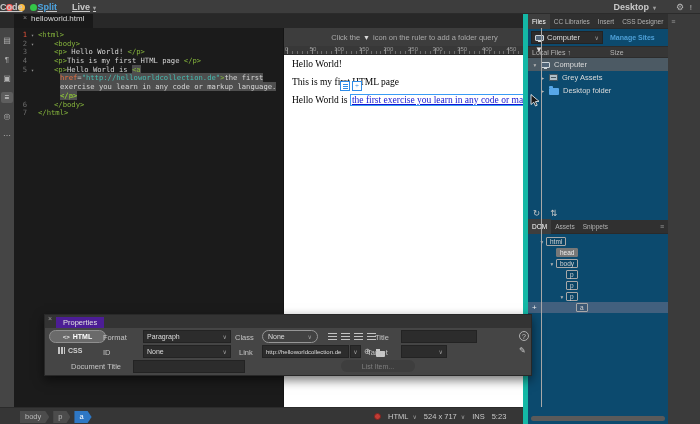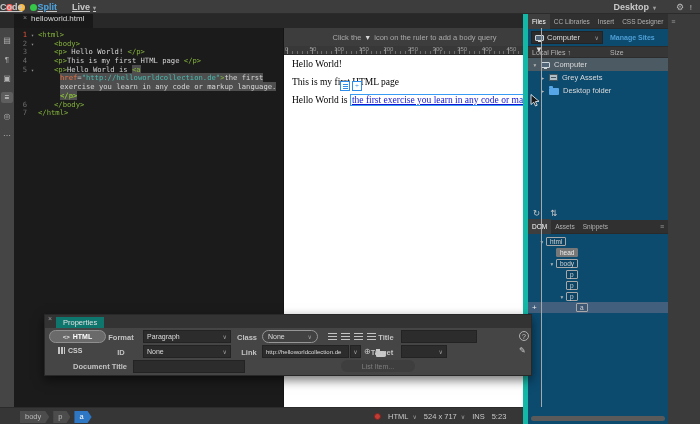--- a/index.html
+++ b/index.html
@@ -104,22 +104,22 @@
   .dom-plus{position:absolute;left:4px;color:#efefef;font-size:8px;}
   .dom-arrow{width:8px;text-align:center;color:#b5b5b5;font-size:5.5px;flex:none;}
   .node{border:1px solid #a8a8a8;color:#d4d4d4;font-size:6.5px;padding:0 3px;height:9px;line-height:8px;border-radius:1px;background:rgba(0,0,0,0.08);}
   .node.solid{background:#787878;border-color:#787878;color:#ececec;}
   .rscroll{position:absolute;left:3px;right:3px;bottom:3px;height:5px;background:#5a5a5a;border-radius:3px;}
 
   
   .props{position:absolute;left:44px;top:314px;width:488px;height:62px;background:#454545;border:1px solid #282828;box-shadow:0 4px 10px rgba(0,0,0,.55);z-index:6;font-size:7.5px;color:#c9c9c9;}
   .props-head{position:absolute;left:0;top:0;width:100%;height:13px;background:#333;}
   .props-x{position:absolute;left:3px;top:0;color:#9a9a9a;font-size:7px;}
-  .props-tab{position:absolute;left:11px;top:2px;height:11px;background:#0f766e;padding:0 7px;line-height:11px;color:#e0e0e0;}
-  .plab{position:absolute;text-align:center;color:#c4c4c4;font-weight:bold;}
+  .props-tab{position:absolute;left:11px;top:2px;height:11px;background:#4c1d95;padding:0 7px;line-height:11px;color:#e0e0e0;}
+  .plab{position:absolute;text-align:left;color:#c4c4c4;}
   .sel-box,.inp{position:absolute;background:#2c2c2c;border:1px solid #232323;color:#dcdcdc;display:flex;align-items:center;padding:0 3px;font-size:7px;}
   .sel-box .caret{margin-left:auto;}
   .pill{position:absolute;border:1px solid #969696;border-radius:7px;background:#424242;color:#dcdcdc;display:flex;align-items:center;padding:0 5px;font-size:7px;}
   .pill .caret{margin-left:auto;}
   .html-btn{position:absolute;left:4px;top:15px;width:57px;height:13px;border:1px solid #8f8f8f;border-radius:7px;background:#6a6a6a;color:#fff;display:flex;align-items:center;justify-content:center;gap:3px;font-size:7px;font-weight:bold;}
   .html-btn .ang{font-size:6px;color:#e8e8e8;}
   .css-btn{position:absolute;left:13px;top:32px;display:flex;align-items:center;gap:3px;color:#d0d0d0;font-size:7px;font-weight:bold;}
   .css-bars{width:7px;height:7px;background:linear-gradient(to right,#c4c4c4 0 2px,transparent 2px 3px,#c4c4c4 3px 5px,transparent 5px 6px,#c4c4c4 6px 7px);}
   .li-icon{width:9px;height:7px;margin-top:1px;background:repeating-linear-gradient(to bottom,#c4c4c4 0 1px,transparent 1px 3px);}
   .list-icons{position:absolute;left:283px;top:17px;display:flex;gap:4px;}
@@ -223,21 +223,21 @@
           <span class="fold"></span>
           <span class="code-text" style="padding-left: 0px;"><span class="c-tag">&lt;/html&gt;</span></span>
         </div>
       </div>
   </div>
 
   <div class="live">
     <div class="mq-bar">
       <span>Click the</span>
       <span class="mq-tri">▼</span>
-      <span>icon on the ruler to add a body query</span>
+      <span>icon on the ruler to add a folder query</span>
     </div>
     <div class="ruler">
       <div class="ticks-minor"></div>
       <div class="ticks-major"></div>
     <span class="ruler-label" style="left: 1px;">0</span>
         <span class="ruler-label" style="left: 25.6px;">50</span>
         <span class="ruler-label" style="left: 50.2px;">100</span>
         <span class="ruler-label" style="left: 74.8px;">150</span>
         <span class="ruler-label" style="left: 99.4px;">200</span>
         <span class="ruler-label" style="left: 124px;">250</span>

